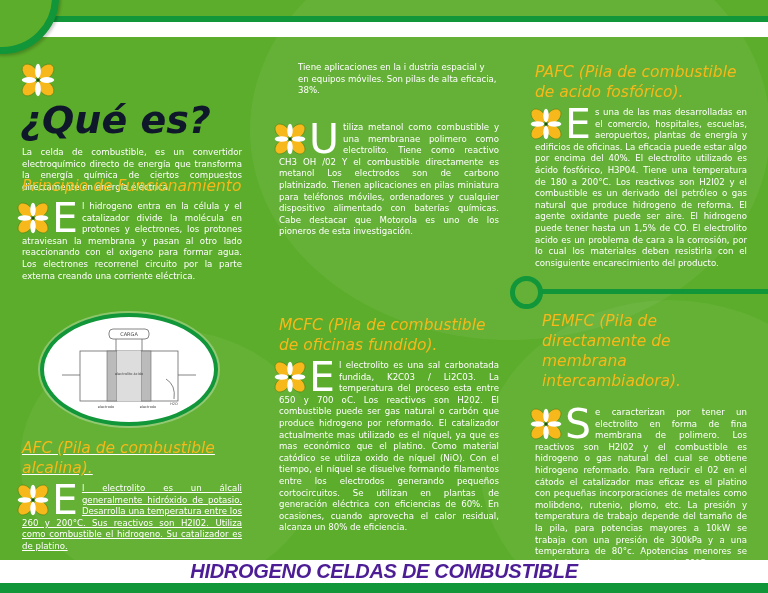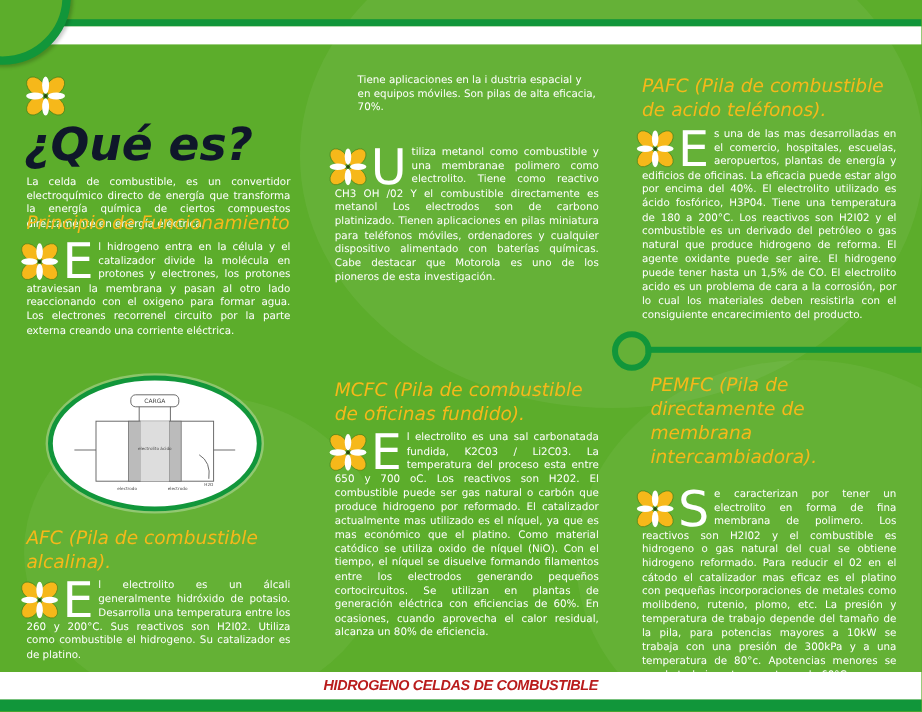--- a/index.html
+++ b/index.html
@@ -21,21 +21,21 @@
   }
   .mid-line { position: absolute; left: 538px; top: 289px; width: 230px; height: 5px; background: #11963a; }
   .mid-ring {
     position: absolute; left: 510px; top: 276px; width: 23px; height: 23px;
     border: 5px solid #11963a; border-radius: 50%;
   }
   .footer-band { position: absolute; left: 0; top: 560px; width: 768px; height: 23px; background: #ffffff; text-align: center; }
   .footer-bar { position: absolute; left: 0; top: 583px; width: 768px; height: 10px; background: #11963a; }
   .footer-title {
     font-family: "Liberation Sans", sans-serif; font-style: italic; font-weight: bold;
-    color: #b91c1c; font-size: 12px; line-height: 23px; letter-spacing: -0.3px;
+    color: #4c1d95; font-size: 20px; line-height: 23px; letter-spacing: -0.3px;
   }
   .block { position: absolute; color: #ffffff; }
   .h-big {
     font-family: "DejaVu Sans", sans-serif; font-style: italic; color: #0f172a;
     font-size: 38px; line-height: 44px; margin: 0; display: inline-block; vertical-align: middle;
   }
   .h-sec {
     font-family: "DejaVu Sans", sans-serif; font-style: italic; color: #f6b81a;
     font-size: 15.5px; line-height: 20px; margin: 0; font-weight: normal;
   }
@@ -139,21 +139,21 @@
     <rect x="97" y="34" width="10" height="50" fill="#bbb" stroke="#666" stroke-width="0.6"></rect>
     <rect x="73" y="34" width="24" height="50" fill="#ddd"></rect>
     <text x="85" y="19" font-size="5" text-anchor="middle" fill="#444" font-family="DejaVu Sans, sans-serif">CARGA</text>
     <text x="85" y="58" font-size="3.5" text-anchor="middle" fill="#444" font-family="DejaVu Sans, sans-serif">electrolito ácido</text>
     <text x="62" y="91" font-size="3.5" text-anchor="middle" fill="#444" font-family="DejaVu Sans, sans-serif">electrodo</text>
     <text x="104" y="91" font-size="3.5" text-anchor="middle" fill="#444" font-family="DejaVu Sans, sans-serif">electrodo</text>
     <text x="130" y="88" font-size="3.5" text-anchor="middle" fill="#444" font-family="DejaVu Sans, sans-serif">H2O</text>
   </svg>
 </div>
 
-<div class="block" style="left:22px; top:438px; width:220px;">
+<div class="block" style="left:22px; top:438px; width:220px;text-decoration:underline;">
   <h2 class="h-sec">AFC (Pila de combustible alcalina).</h2>
   <div style="margin-top:5px;">
     <span class="flower">
       <svg viewBox="0 0 40 40">
           <g transform="translate(20,20)">
             <g fill="#f6b81a" stroke="#3f7a18" stroke-width="0.6">
               <ellipse cx="-9" cy="-9" rx="7" ry="10" transform="rotate(-45 -9 -9)"></ellipse>
               <ellipse cx="9" cy="-9" rx="7" ry="10" transform="rotate(45 9 -9)"></ellipse>
               <ellipse cx="-9" cy="9" rx="7" ry="10" transform="rotate(45 -9 9)"></ellipse>
               <ellipse cx="9" cy="9" rx="7" ry="10" transform="rotate(-45 9 9)"></ellipse>
@@ -167,21 +167,21 @@
             <circle r="1.8" fill="#2d4a10"></circle>
           </g>
         </svg>
     </span>
     <span class="dropcap">E</span>
     <p class="para">l electrolito es un álcali generalmente hidróxido de potasio. Desarrolla una temperatura entre los 260 y 200°C. Sus reactivos son H2I02. Utiliza como combustible el hidrogeno. Su catalizador es de platino.</p>
   </div>
 </div>
 
 <div class="block" style="left:298px; top:62px; width:200px;">
-  <p class="para" style="text-align:left;">Tiene aplicaciones en la i dustria espacial y en equipos móviles. Son pilas de alta eficacia, 70%.</p>
+  <p class="para" style="text-align:left;">Tiene aplicaciones en la i dustria espacial y en equipos móviles. Son pilas de alta eficacia, 38%.</p>
 </div>
 
 <div class="block" style="left:279px; top:117px; width:220px;">
   <div style="margin-top:5px;">
     <span class="flower">
       <svg viewBox="0 0 40 40">
           <g transform="translate(20,20)">
             <g fill="#f6b81a" stroke="#3f7a18" stroke-width="0.6">
               <ellipse cx="-9" cy="-9" rx="7" ry="10" transform="rotate(-45 -9 -9)"></ellipse>
               <ellipse cx="9" cy="-9" rx="7" ry="10" transform="rotate(45 9 -9)"></ellipse>
@@ -224,21 +224,21 @@
             <circle r="1.8" fill="#2d4a10"></circle>
           </g>
         </svg>
     </span>
     <span class="dropcap">E</span>
     <p class="para">l electrolito es una sal carbonatada fundida, K2C03 / Li2C03. La temperatura del proceso esta entre 650 y 700 oC. Los reactivos son H202. El combustible puede ser gas natural o carbón que produce hidrogeno por reformado. El catalizador actualmente mas utilizado es el níquel, ya que es mas económico que el platino. Como material catódico se utiliza oxido de níquel (NiO). Con el tiempo, el níquel se disuelve formando filamentos entre los electrodos generando pequeños cortocircuitos. Se utilizan en plantas de generación eléctrica con eficiencias de 60%. En ocasiones, cuando aprovecha el calor residual, alcanza un 80% de eficiencia.</p>
   </div>
 </div>
 
 <div class="block" style="left:535px; top:62px; width:212px;">
-  <h2 class="h-sec">PAFC (Pila de combustible de acido teléfonos).</h2>
+  <h2 class="h-sec">PAFC (Pila de combustible de acido fosfórico).</h2>
   <div style="margin-top:5px;">
     <span class="flower">
       <svg viewBox="0 0 40 40">
           <g transform="translate(20,20)">
             <g fill="#f6b81a" stroke="#3f7a18" stroke-width="0.6">
               <ellipse cx="-9" cy="-9" rx="7" ry="10" transform="rotate(-45 -9 -9)"></ellipse>
               <ellipse cx="9" cy="-9" rx="7" ry="10" transform="rotate(45 9 -9)"></ellipse>
               <ellipse cx="-9" cy="9" rx="7" ry="10" transform="rotate(45 -9 9)"></ellipse>
               <ellipse cx="9" cy="9" rx="7" ry="10" transform="rotate(-45 9 9)"></ellipse>
             </g>

